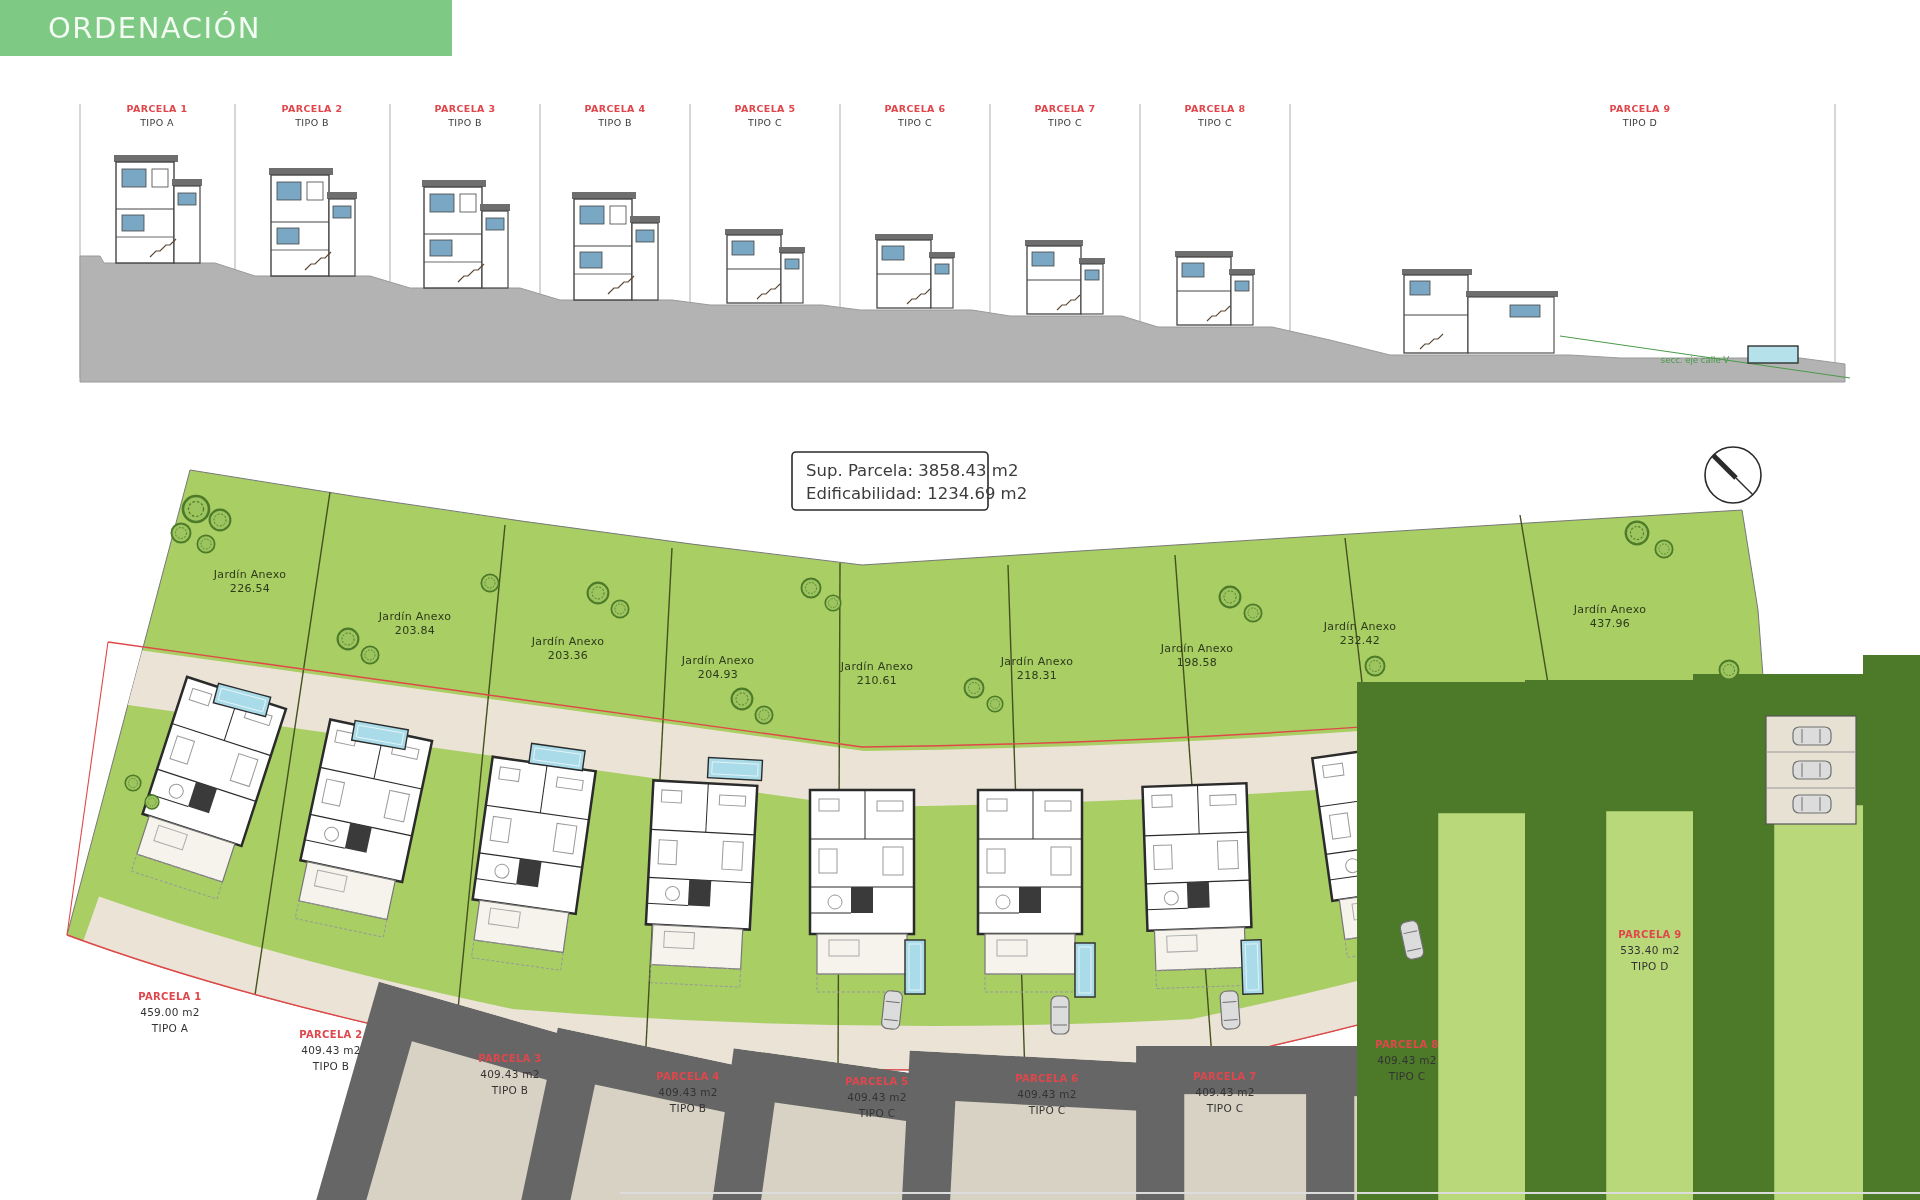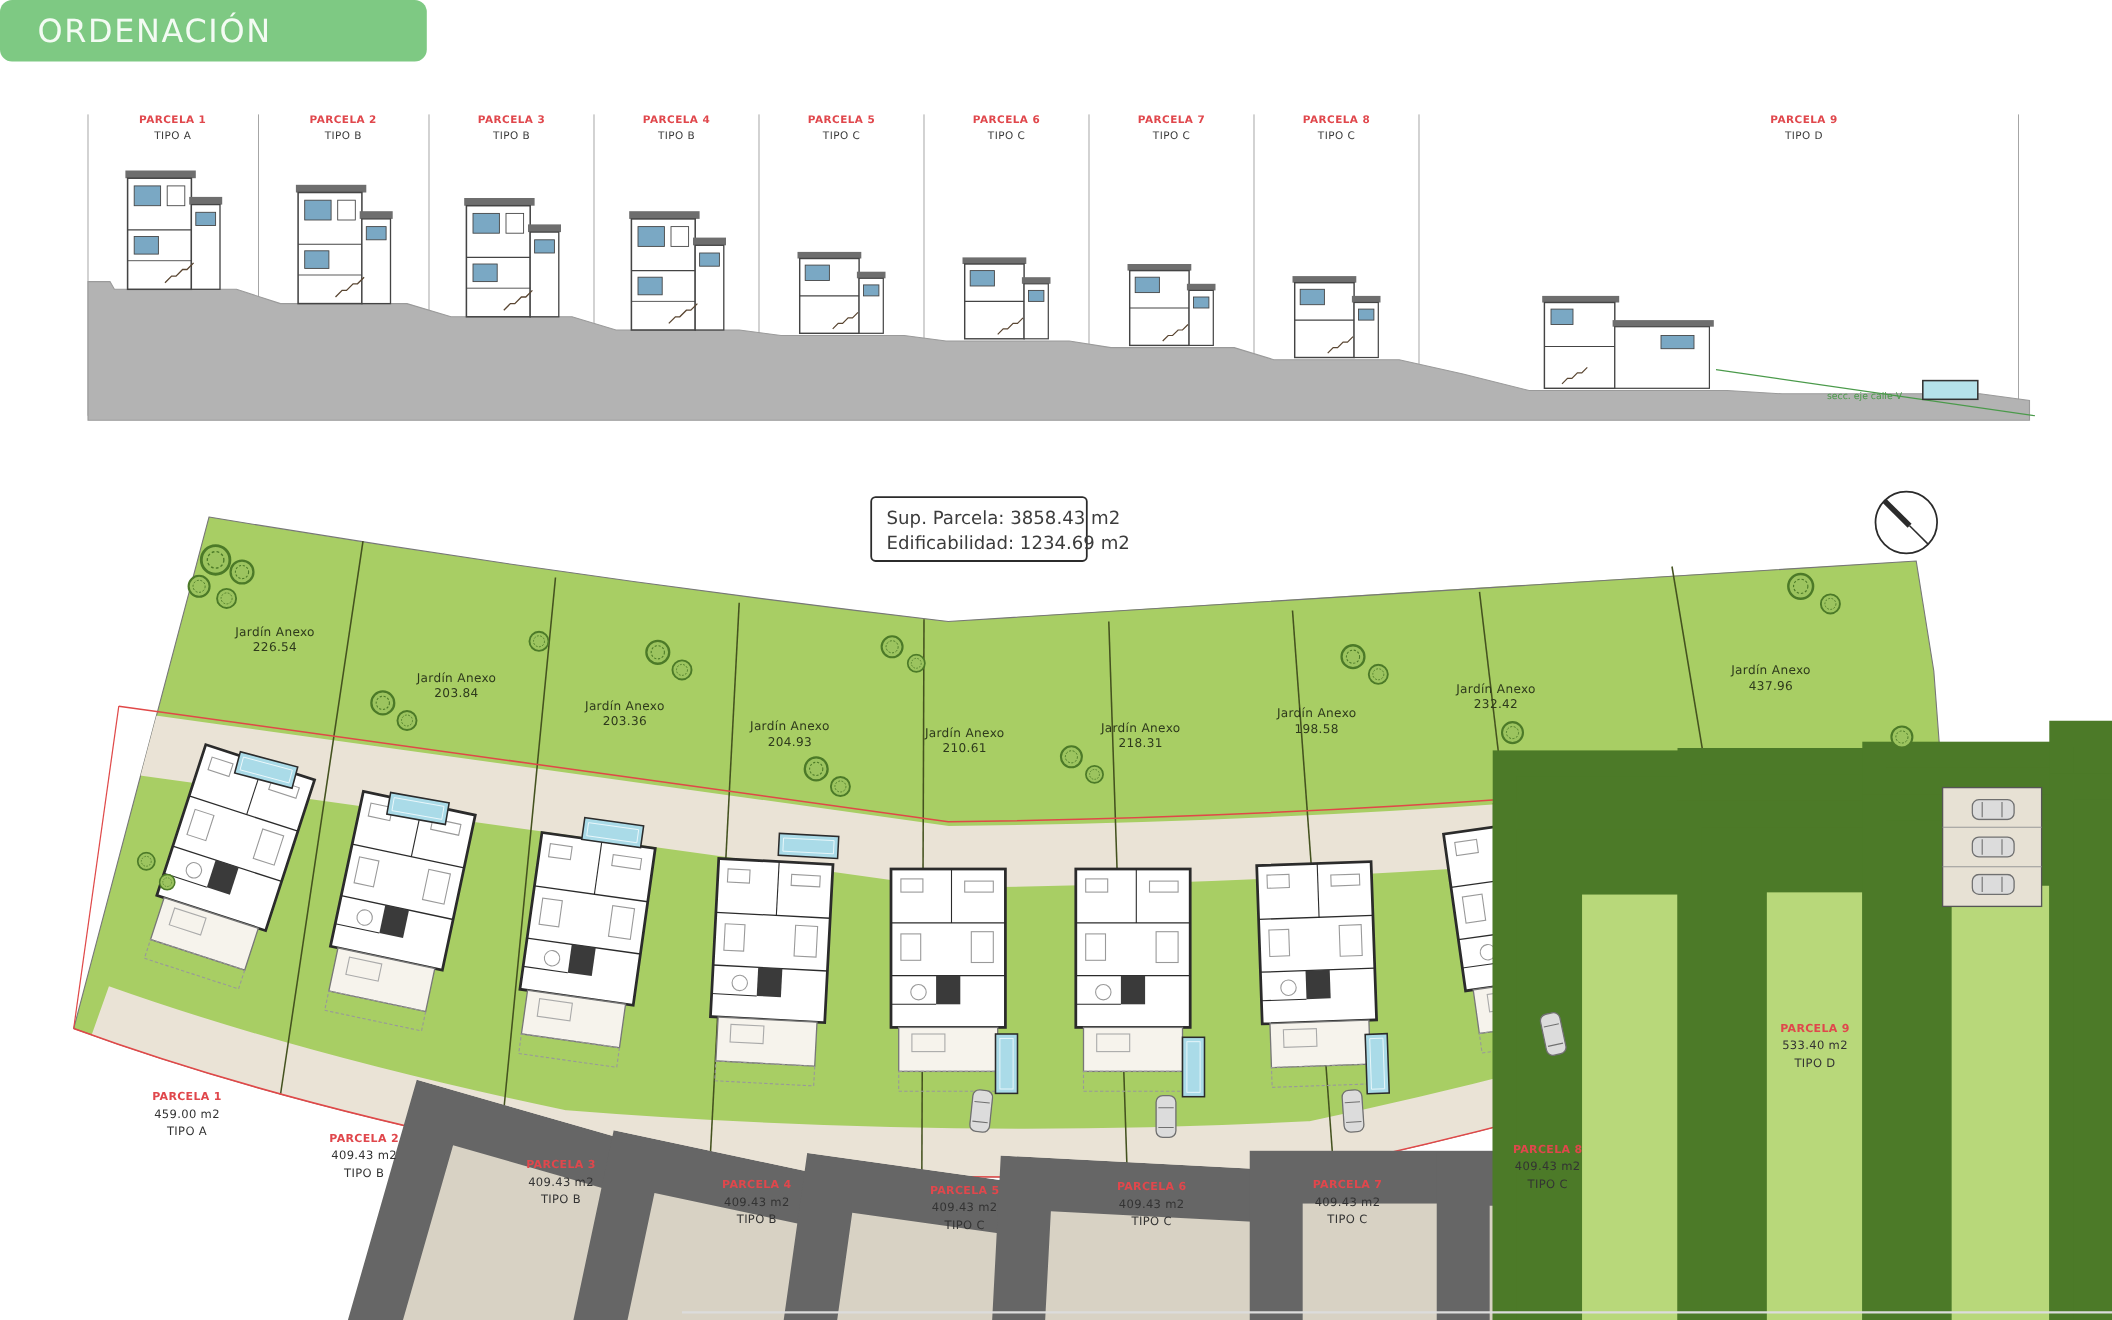--- a/index.html
+++ b/index.html
@@ -1,20 +1,20 @@
 <!DOCTYPE html>
 <html><head>
 <meta charset="utf-8">
 <style>
   html,body{margin:0;padding:0;background:#fff;}
   body{width:1920px;height:1200px;position:relative;overflow:hidden;
        font-family:"DejaVu Sans",sans-serif;}
-  .header-bar{position:absolute;left:0;top:0;width:388px;height:56px;
+  .header-bar{position:absolute;left:0;top:0;width:452px;height:56px;
        background:#7ec983;color:#f3fbf3;display:flex;align-items:center;
-       padding-left:34px;box-sizing:border-box;font-size:29px;letter-spacing:1.5px;border-radius:11px;}
+       padding-left:48px;box-sizing:border-box;font-size:29px;letter-spacing:1.5px;}
   svg{position:absolute;left:0;}
   #sections-svg{top:90px;}
   #siteplan-svg{top:430px;}
   svg text{font-family:"DejaVu Sans",sans-serif;}
   .p-red{fill:#e0474c;font-size:9.5px;font-weight:600;letter-spacing:.4px;}
   .p-dark{fill:#3a3a3a;font-size:9.5px;letter-spacing:.4px;}
   .g-lbl{fill:#2e3a1c;font-size:11px;letter-spacing:.3px;}
   .b-red{fill:#e0474c;font-size:10px;font-weight:600;letter-spacing:.3px;}
   .b-dark{fill:#333;font-size:10.5px;letter-spacing:.3px;}
   .info-t{fill:#3c3c3c;font-size:16.5px;}

